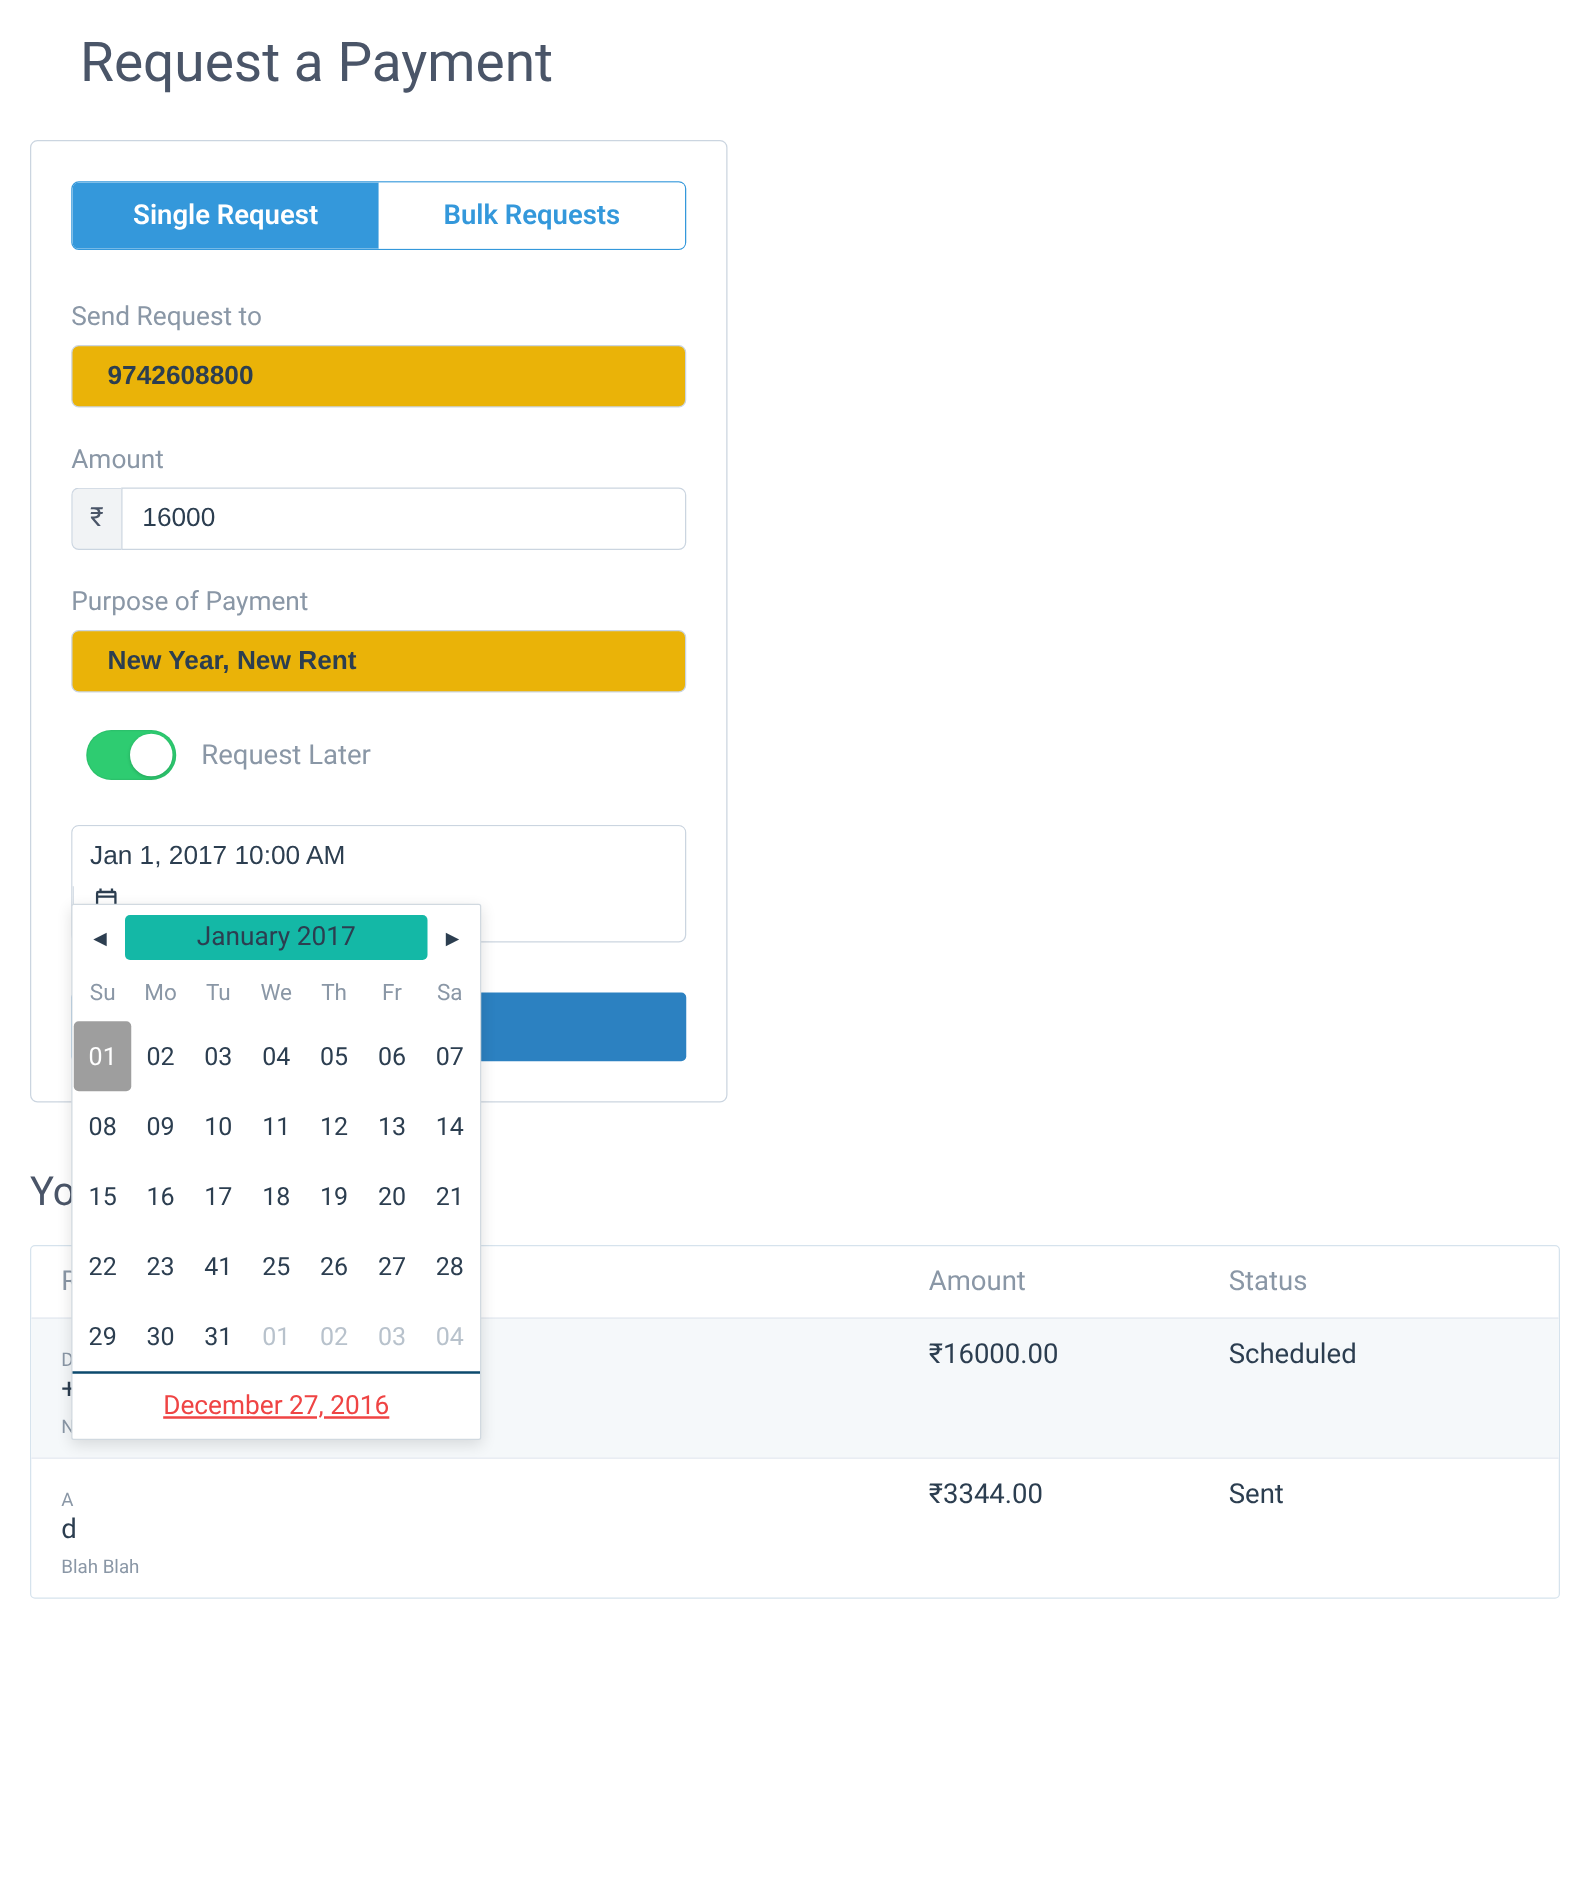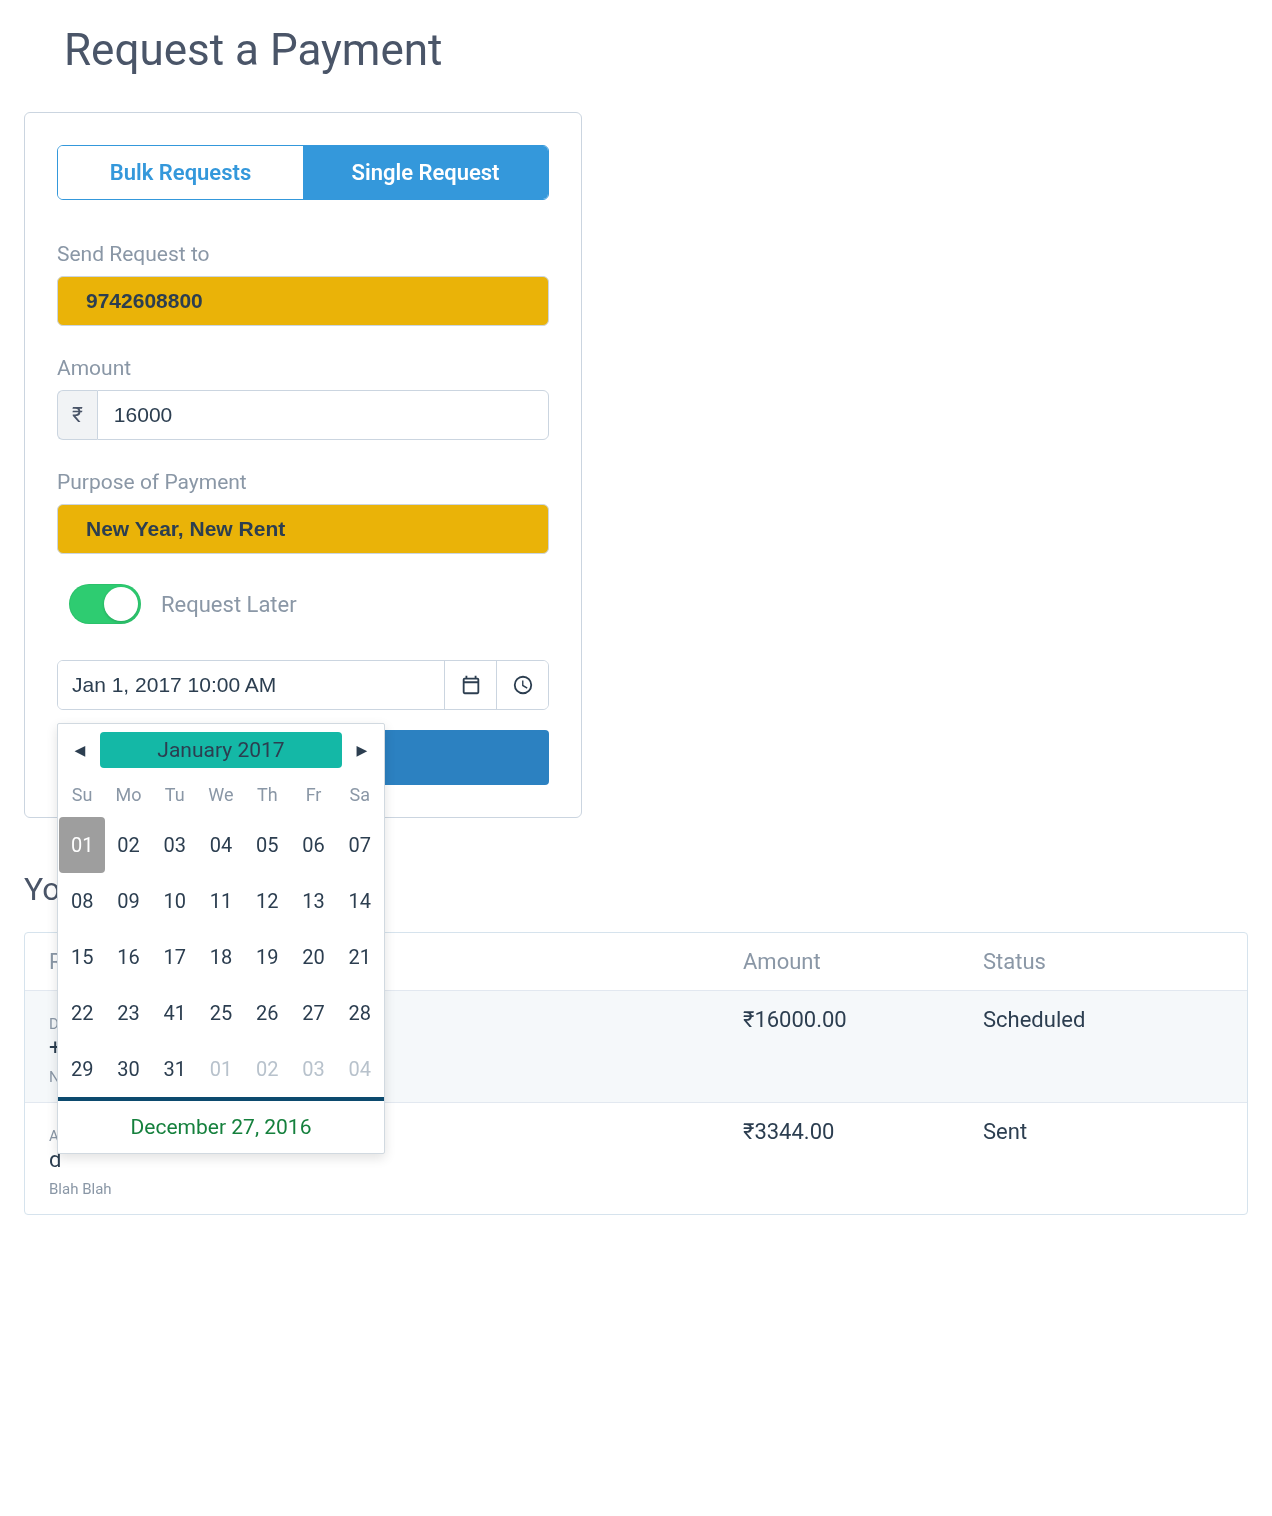--- a/index.html
+++ b/index.html
@@ -117,21 +117,22 @@
   }
   .toggle-label {
     font-size: 22px;
     color: #8a97a6;
   }
   .datetime-group {
     display: flex;
     border: 1px solid #cbd5e0;
     border-radius: 6px;
     overflow: hidden;
-    margin-bottom: 20px;
+    margin-bottom: 40px;
+    flex-direction: column;
   }
   .datetime-group input {
     flex: 1;
     border: none;
     padding: 12px 14px;
     font-size: 21px;
     color: #2c3e50;
     background: #fff;
   }
   .datetime-group .icon-btn {
@@ -212,26 +213,27 @@
     padding: 16px 0;
     cursor: pointer;
     border-radius: 4px;
   }
   .cal-day.muted { color: #b8c2cc; }
   .cal-day.selected {
     background: #9e9e9e;
     color: #fff;
   }
   .cal-footer {
-    border-top: 4px solid #0c4a6e;
+    border-top: 2px solid #0c4a6e;
     text-align: center;
     padding: 14px 0;
     font-size: 21px;
-    color: #15803d;
-    cursor: pointer;
+    color: #ef4444;
+    cursor: pointer;
+    text-decoration: underline;
   }
 
   
   h2.section-title {
     font-size: 32px;
     font-weight: 400;
     color: #4a5568;
     margin: 52px 0 24px 0;
   }
   .requests-table {
@@ -261,22 +263,22 @@
   .req-main { font-size: 22px; color: #2c3e50; margin-top: 2px; }
 </style>
 </head>
 <body>
 
 <h1 class="page-title">Request a Payment</h1>
 
 <div class="card">
 
   <div class="tab-toggle">
+    <div class="tab active">Single Request</div>
     <div class="tab inactive">Bulk Requests</div>
-    <div class="tab active">Single Request</div>
   </div>
 
   <label class="field-label">Send Request to</label>
   <input class="text-input" type="text" value="9742608800" style="">
 
   <label class="field-label">Amount</label>
   <div class="input-group">
     <span class="prefix">₹</span>
     <input type="text" value="16000" style="">
   </div>

